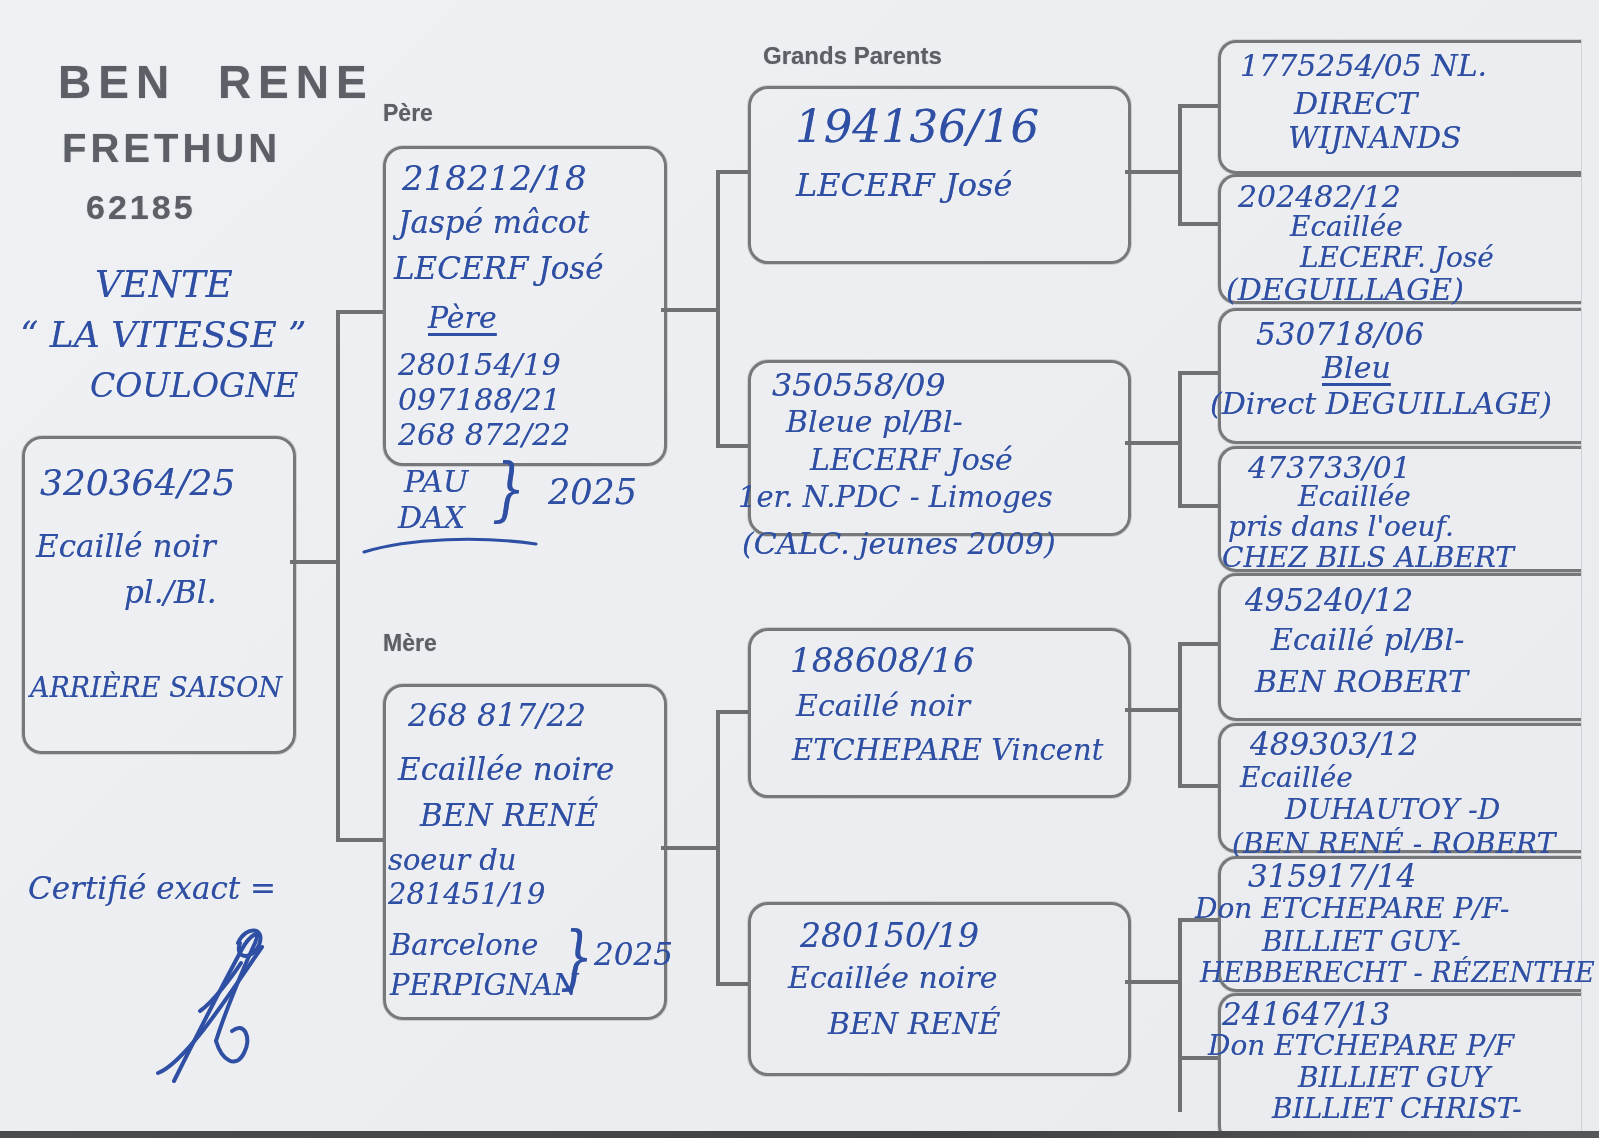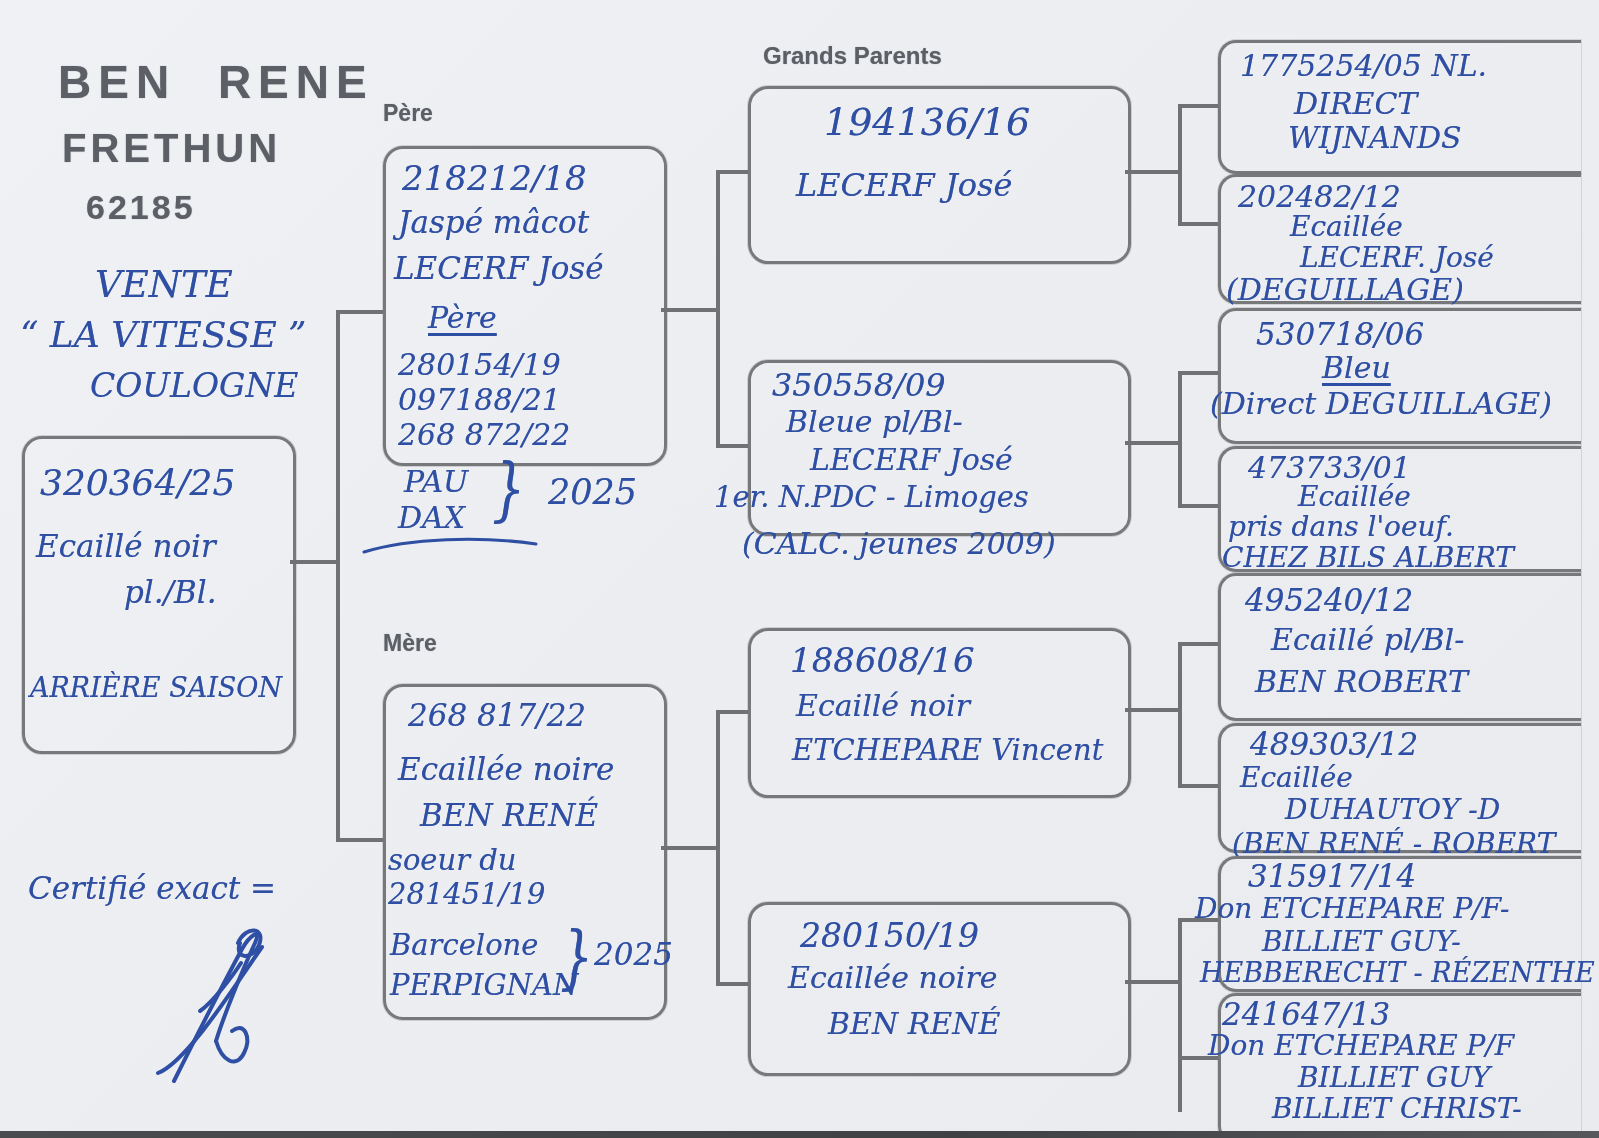--- a/index.html
+++ b/index.html
@@ -82,28 +82,28 @@
 <div class="hw" style="left:398px;top:751px;font-size:31px;">Ecaillée noire</div>
 <div class="hw" style="left:420px;top:797px;font-size:31px;">BEN RENÉ</div>
 <div class="hw" style="left:388px;top:843px;font-size:29px;">soeur du</div>
 <div class="hw" style="left:388px;top:877px;font-size:29px;">281451/19</div>
 <div class="hw" style="left:390px;top:928px;font-size:29px;">Barcelone</div>
 <div class="hw" style="left:390px;top:968px;font-size:29px;">PERPIGNAN</div>
 <div class="hw brace" style="left:560px;top:916px;font-size:70px;">}</div>
 <div class="hw" style="left:594px;top:936px;font-size:31px;">2025</div>
 
 <div class="box" style="left:748px;top:86px;width:377px;height:172px;"></div>
-<div class="hw" style="left:824px;top:100px;font-size:38px;">194136/16</div>
+<div class="hw" style="left:795px;top:100px;font-size:45px;">194136/16</div>
 <div class="hw" style="left:796px;top:166px;font-size:32px;">LECERF José</div>
 
 <div class="box" style="left:748px;top:360px;width:377px;height:170px;"></div>
 <div class="hw" style="left:772px;top:366px;font-size:32px;">350558/09</div>
 <div class="hw" style="left:786px;top:404px;font-size:30px;">Bleue pl/Bl-</div>
 <div class="hw" style="left:810px;top:442px;font-size:30px;">LECERF José</div>
-<div class="hw" style="left:714px;top:480px;font-size:29px;">1er. N.PDC - Limoges</div>
+<div class="hw" style="left:738px;top:480px;font-size:29px;">1er. N.PDC - Limoges</div>
 <div class="hw" style="left:742px;top:526px;font-size:30px;">(CALC. jeunes 2009)</div>
 
 <div class="box" style="left:748px;top:628px;width:377px;height:164px;"></div>
 <div class="hw" style="left:790px;top:640px;font-size:34px;">188608/16</div>
 <div class="hw" style="left:796px;top:688px;font-size:30px;">Ecaillé noir</div>
 <div class="hw" style="left:792px;top:733px;font-size:29px;">ETCHEPARE Vincent</div>
 
 <div class="box" style="left:748px;top:902px;width:377px;height:168px;"></div>
 <div class="hw" style="left:800px;top:916px;font-size:33px;">280150/19</div>
 <div class="hw" style="left:788px;top:960px;font-size:30px;">Ecaillée noire</div>

